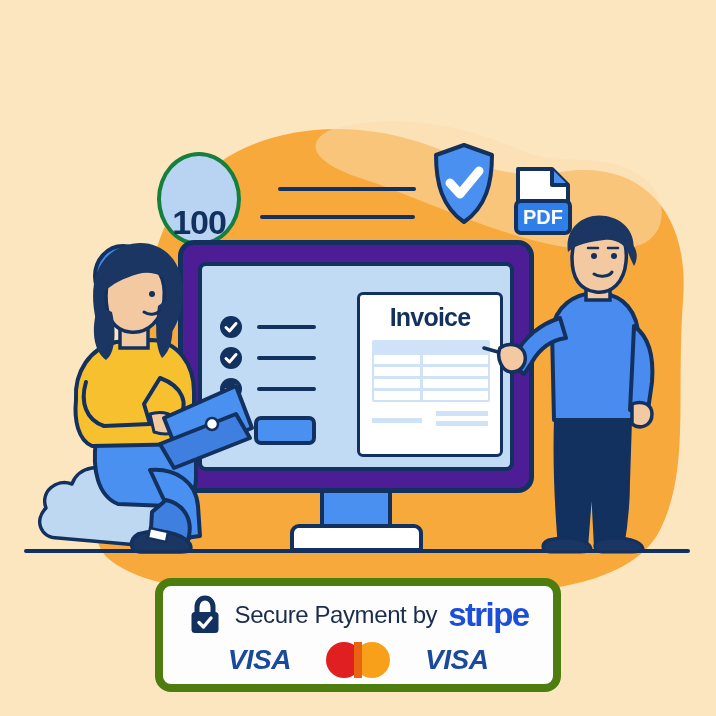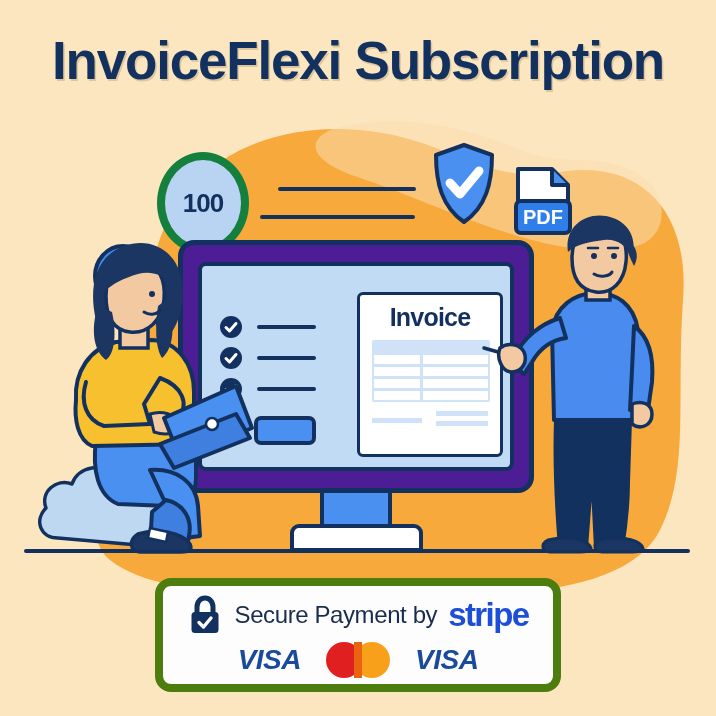--- a/index.html
+++ b/index.html
@@ -47,26 +47,26 @@
     background: #13315F;
     border-radius: 2px;
   }
 
   
   #badge-100 {
     position: absolute;
     left: 157px; top: 152px;
     width: 76px; height: 86px;
     background: #B9D4F2;
-    border: 8px solid #15803d;
+    border: 4px solid #15803d;
     border-radius: 50%;
     display: flex;
-    align-items: center;
+    align-items: flex-end;
     justify-content: center;
-    font-size: 26px;
+    font-size: 34px;
     font-weight: bold;
     color: #13315F;
     letter-spacing: -1px;
   }
   .hline {
     position: absolute;
     height: 4px;
     background: #13315F;
     border-radius: 2px;
   }
@@ -255,21 +255,21 @@
   #stripe-wordmark {
     font-size: 33px;
     font-weight: bold;
     color: #1d4ed8;
     letter-spacing: -1.6px;
     margin-left: -2px;
   }
   #cards-row {
     display: flex;
     align-items: center;
-    gap: 25px;
+    gap: 35px;
     margin-top: 5px;
   }
   .visa-mark {
     font-size: 28px;
     font-weight: bold;
     font-style: italic;
     color: #1A4A9C;
     letter-spacing: -0.5px;
   }
   #mastercard-mark {
@@ -303,21 +303,20 @@
              C 640 159, 690 210, 683 300
              C 676 400, 690 470, 660 530
              C 630 590, 520 598, 400 596
              C 280 594, 160 600, 110 560
              C 62 520, 150 420, 150 300 Z" fill="#F7A93C"></path>
     <path d="M 330 130 C 400 110, 470 128, 520 150 C 560 168, 600 150, 640 175
              C 670 195, 668 235, 640 245 C 560 270, 430 200, 360 178
              C 320 165, 300 145, 330 130 Z" fill="#FBDCAE" opacity="0.55"></path>
   </svg>
 
-  <div id="page-title">InvoiceFlexi Subscription</div>
 
   <div id="badge-100">
     <span>100</span>
   </div>
 
   <div class="hline" id="hline-1"></div>
   <div class="hline" id="hline-2"></div>
 
   <svg id="shield-badge" viewBox="0 0 64 82">
     <path d="M32 2 L60 12 C60 40 54 64 32 79 C10 64 4 40 4 12 Z" fill="#4A90F0" stroke="#13315F" stroke-width="4" stroke-linejoin="round"></path>

